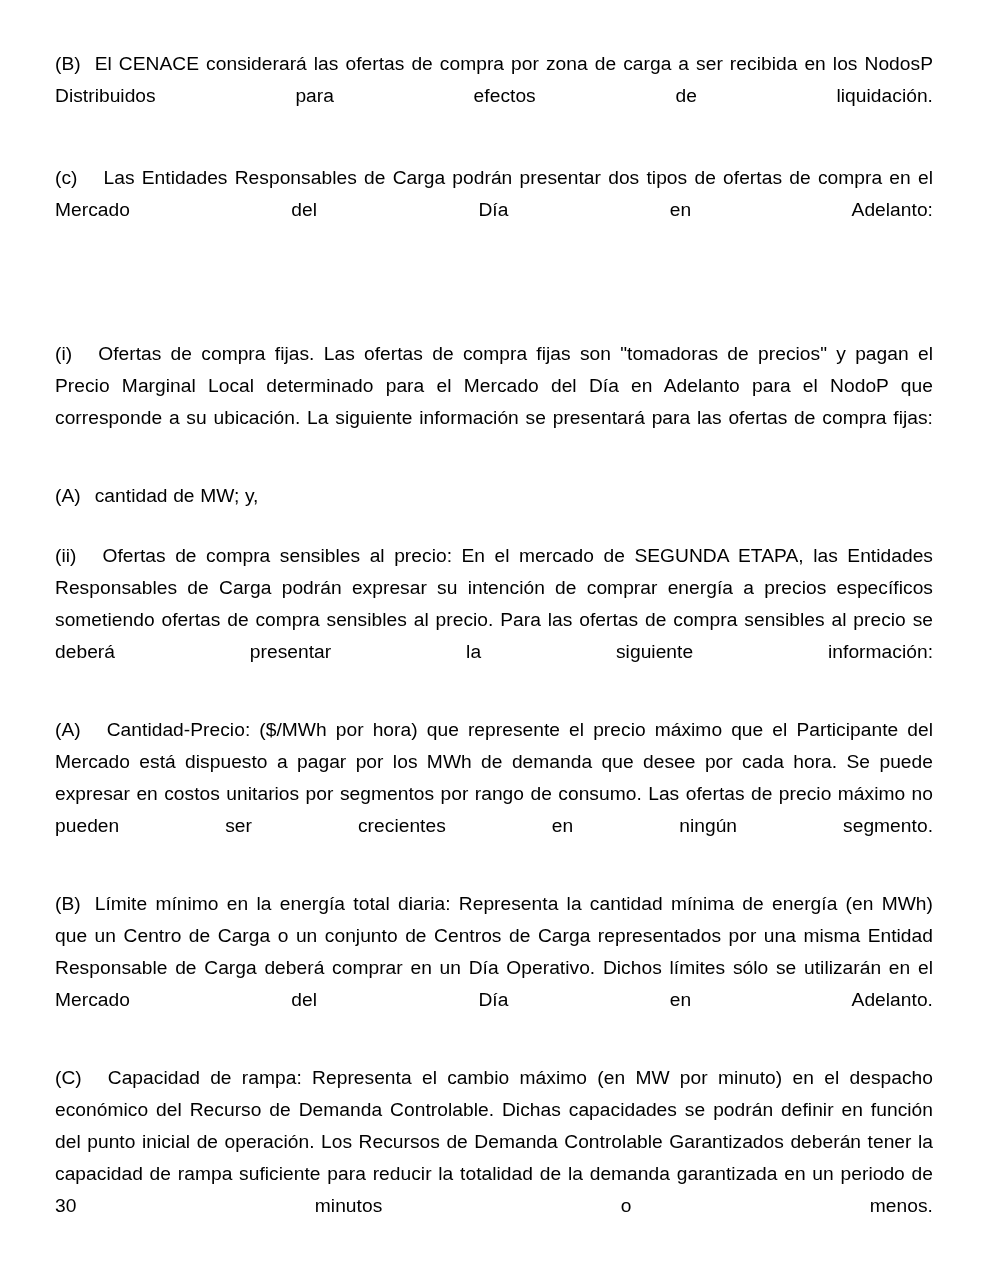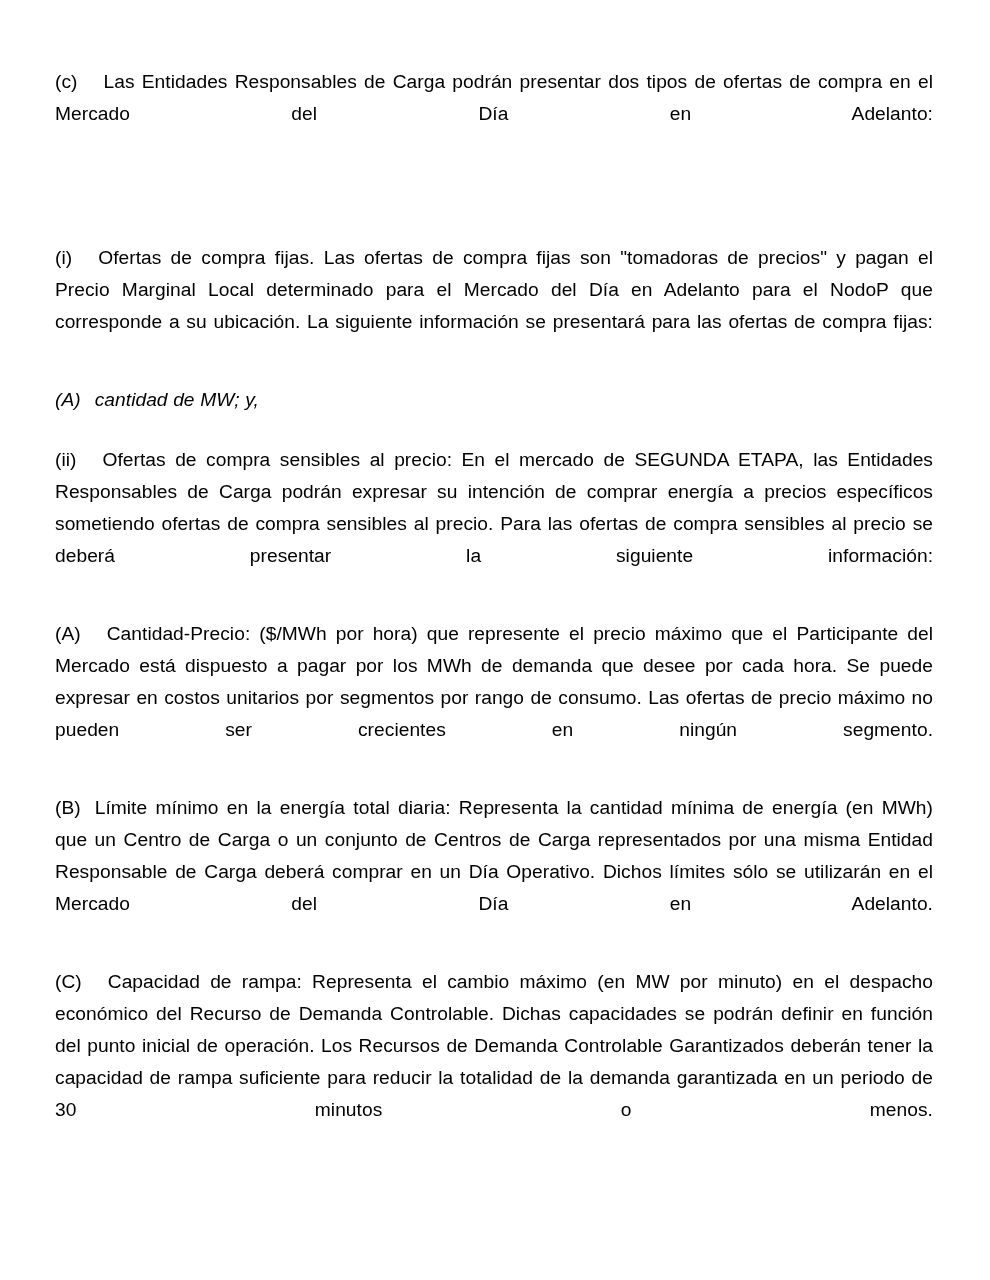--- a/index.html
+++ b/index.html
@@ -39,39 +39,39 @@
     color: #000000;
   }
   
   p.para:after {
     content: "";
     display: inline-block;
     width: 100%;
   }
   p.nojust {
     text-align: left;
-    font-style: italic;
   }
   p.nojust:after { content: none; display: none; }
 
   .label {
     display: inline;
     white-space: pre;
   }
   .tabsep {
     display: inline-block;
   }
   .tab-narrow { width: 14px; }
   .tab-wide   { width: 26px; }
 </style>
 </head>
 <body>
 
 <div class="page">
   <div class="content" id="body-root">
+      <p class="para"><span class="label">(B)</span><span class="tabsep tab-narrow"></span><span>El CENACE considerará las ofertas de compra por zona de carga a ser recibida en los NodosP Distribuidos para efectos de liquidación.</span></p>
       <div style="height: 18px;"></div>
       <p class="para"><span class="label">(c)</span><span class="tabsep tab-wide"></span><span>Las Entidades Responsables de Carga podrán presentar dos tipos de ofertas de compra en el Mercado del Día en Adelanto:</span></p>
       <div style="height: 80px;"></div>
       <p class="para"><span class="label">(i)</span><span class="tabsep tab-wide"></span><span>Ofertas de compra fijas. Las ofertas de compra fijas son "tomadoras de precios" y pagan el Precio Marginal Local determinado para el Mercado del Día en Adelanto para el NodoP que corresponde a su ubicación. La siguiente información se presentará para las ofertas de compra fijas:</span></p>
       <div style="height: 14px;"></div>
       <p class="para nojust"><span class="label">(A)</span><span class="tabsep tab-narrow"></span><span>cantidad de MW; y,</span></p>
       <div style="height: 14px;"></div>
       <div style="height: 14px;"></div>
       <p class="para"><span class="label">(ii)</span><span class="tabsep tab-wide"></span><span>Ofertas de compra sensibles al precio: En el mercado de SEGUNDA ETAPA, las Entidades Responsables de Carga podrán expresar su intención de comprar energía a precios específicos sometiendo ofertas de compra sensibles al precio. Para las ofertas de compra sensibles al precio se deberá presentar la siguiente información:</span></p>
       <div style="height: 14px;"></div>

